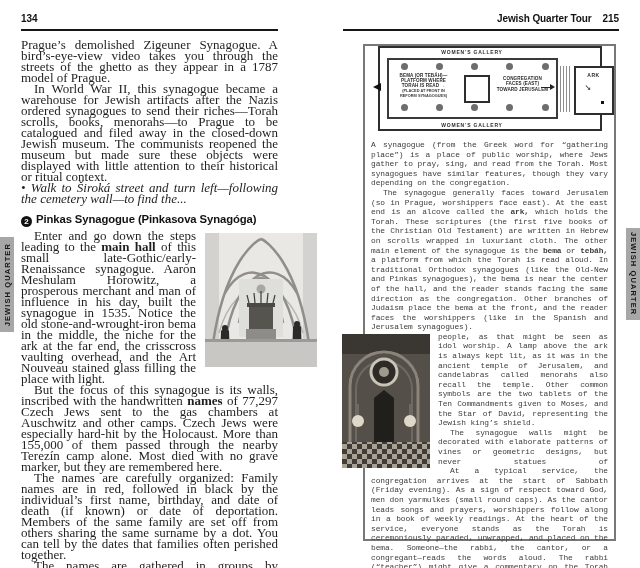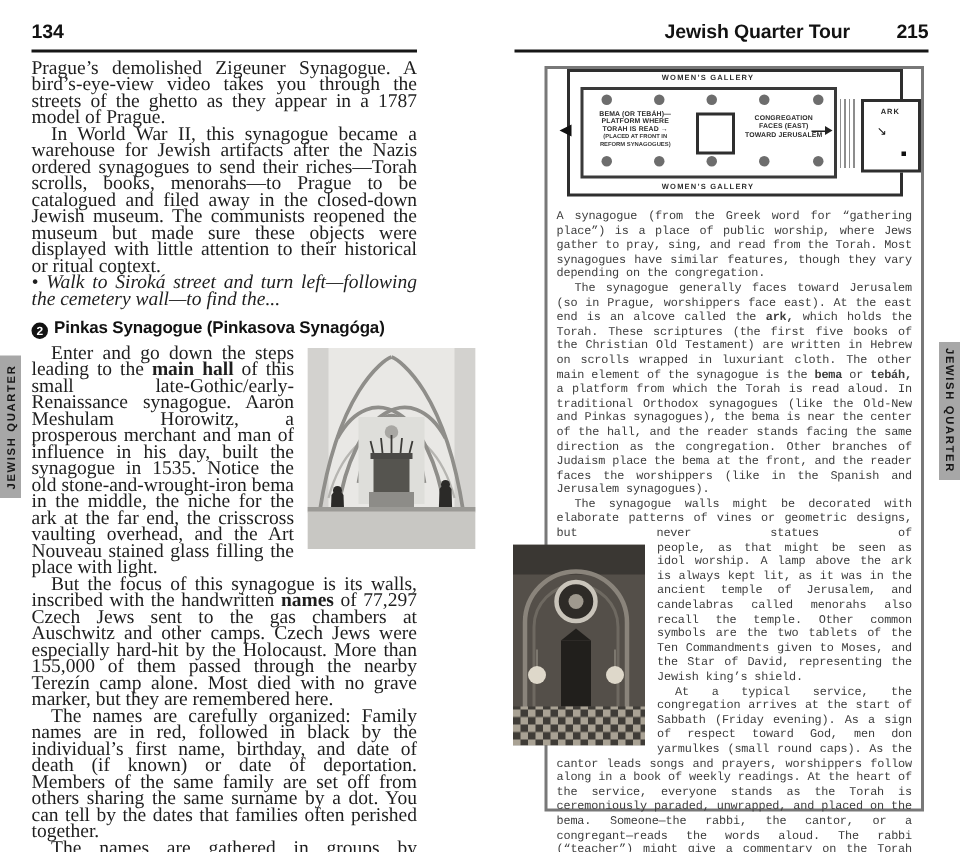--- a/index.html
+++ b/index.html
@@ -8,26 +8,26 @@
     background:#ffffff; font-family:"Liberation Serif", serif;
   }
   
   .page { position:absolute; top:0; height:568px; }
   .page-left  { left:0;   width:320px; }
   .page-right { left:320px; width:320px; }
 
   
   .runhead {
     position:absolute; top:13px; font-family:"Liberation Sans",sans-serif;
-    font-weight:bold; font-size:13px; color:#121212; letter-spacing:-0.1px;
+    font-weight:bold; font-size:10px; color:#121212; letter-spacing:-0.1px;
     border-bottom:2px solid #161616; padding-bottom:5px;
     display:flex; align-items:baseline;
   }
   .runhead-left  { left:21px;  width:257px; }
-  .runhead-right { left:23px;  width:276px; justify-content:flex-end;gap:20px; }
+  .runhead-right { left:23px;  width:276px; justify-content:flex-end; }
   .runhead .pgnum { flex:0 0 auto; }
   .runhead-left  .pgnum { margin-right:11px; }
   .runhead-right .pgnum { margin-left:11px; }
 
   
   .tab {
     position:absolute; width:14px; background:#a7a7a7;
     display:flex; align-items:center; justify-content:center;
   }
   .tab span {
@@ -243,21 +243,20 @@
         <span class="dlabel">ARK</span>
         <span class="ark-arrow">↘</span>
         <span class="ark-dot"></span>
       </div>
 
       <div class="entry-arrow"></div>
     </div>
 
     <p class="sans">A synagogue (from the Greek word for “gathering place”) is a place of public worship, where Jews gather to pray, sing, and read from the Torah. Most synagogues have similar features, though they vary depending on the congregation.</p>
     <p class="sans indent"><span>The synagogue generally faces toward Jerusalem (so in Prague, worshippers face east). At the east end is an alcove called the </span><b>ark,</b><span> which holds the Torah. These scriptures (the first five books of the Christian Old Testament) are written in Hebrew on scrolls wrapped in luxuriant cloth. The other main element of the synagogue is the </span><b>bema</b><span> or </span><b>tebáh,</b><span> a platform from which the Torah is read aloud. In traditional Orthodox synagogues (like the Old-New and Pinkas synagogues), the bema is near the center of the hall, and the reader stands facing the same direction as the congregation. Other branches of Judaism place the bema at the front, and the reader faces the worshippers (like in the Spanish and Jerusalem synagogues).</span></p>
-    <p class="sans indent jlast">The synagogue walls might be decorated with elaborate patterns of vines or geometric designs, but never statues of</p>
     <p class="sans"><span class="photo-spanish">
           <svg viewBox="0 0 88 134" aria-hidden="true">
       <defs>
               <pattern id="chk" width="10" height="10" patternUnits="userSpaceOnUse">
         <rect width="10" height="10" fill="#3f3c37"></rect>
         <rect width="5" height="5" fill="#a9a294"></rect>
         <rect x="5" y="5" width="5" height="5" fill="#a9a294"></rect>
       </pattern>
             </defs>
       <rect width="88" height="134" fill="#544f49"></rect>
@@ -268,16 +267,17 @@
       <circle cx="42" cy="38" r="5" fill="#9f998e"></circle>
       <path d="M32,64 h20 v44 h-20 z" fill="#211f1c"></path>
       <path d="M32,64 l10,-8 10,8 z" fill="#211f1c"></path>
       <line x1="16" y1="70" x2="16" y2="82" stroke="#8a847b" stroke-width="1"></line>
       <line x1="68" y1="70" x2="68" y2="82" stroke="#8a847b" stroke-width="1"></line>
       <circle cx="16" cy="87" r="6" fill="#ded8ca"></circle>
       <circle cx="68" cy="87" r="6" fill="#ded8ca"></circle>
       <rect y="108" width="88" height="26" fill="url(#chk)"></rect>
     </svg>
         </span><span>people, as that might be seen as idol worship. A lamp above the ark is always kept lit, as it was in the ancient temple of Jerusalem, and candelabras called menorahs also recall the temple. Other common symbols are the two tablets of the Ten Commandments given to Moses, and the Star of David, representing the Jewish king’s shield.</span></p>
+    <p class="sans indent jlast">The synagogue walls might be decorated with elaborate patterns of vines or geometric designs, but never statues of</p>
     <p class="sans indent">At a typical service, the congregation arrives at the start of Sabbath (Friday evening). As a sign of respect toward God, men don yarmulkes (small round caps). As the cantor leads songs and prayers, worshippers follow along in a book of weekly readings. At the heart of the service, everyone stands as the Torah is ceremoniously paraded, unwrapped, and placed on the bema. Someone—the rabbi, the cantor, or a congregant—reads the words aloud. The rabbi (“teacher”) might give a commentary on the Torah passage.</p>
     <p class="sans indent">Services similar to this have gone on in Prague’s Jewish Quarter for a thousand glass.</p>
   </div>
 </section>
 
 </body></html>

